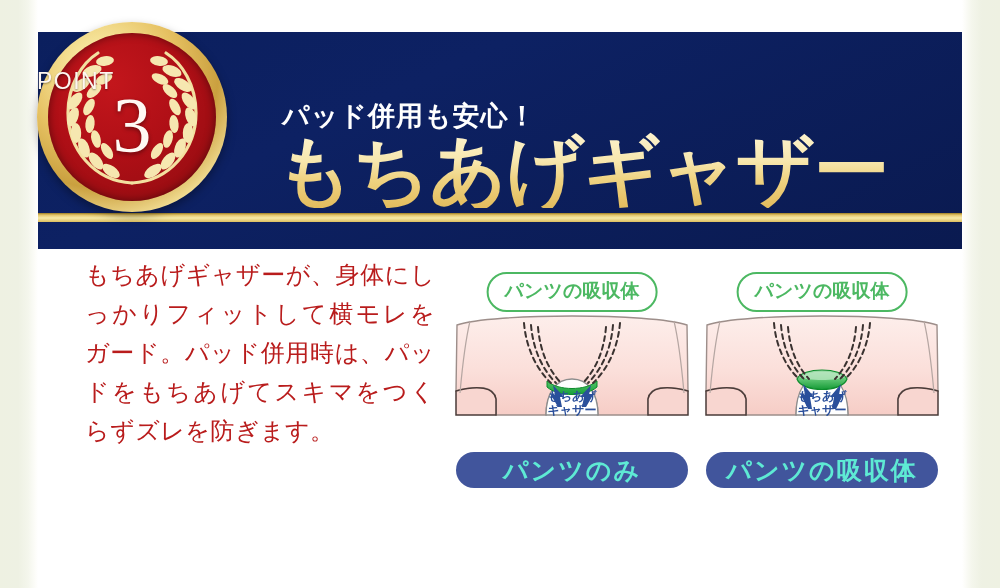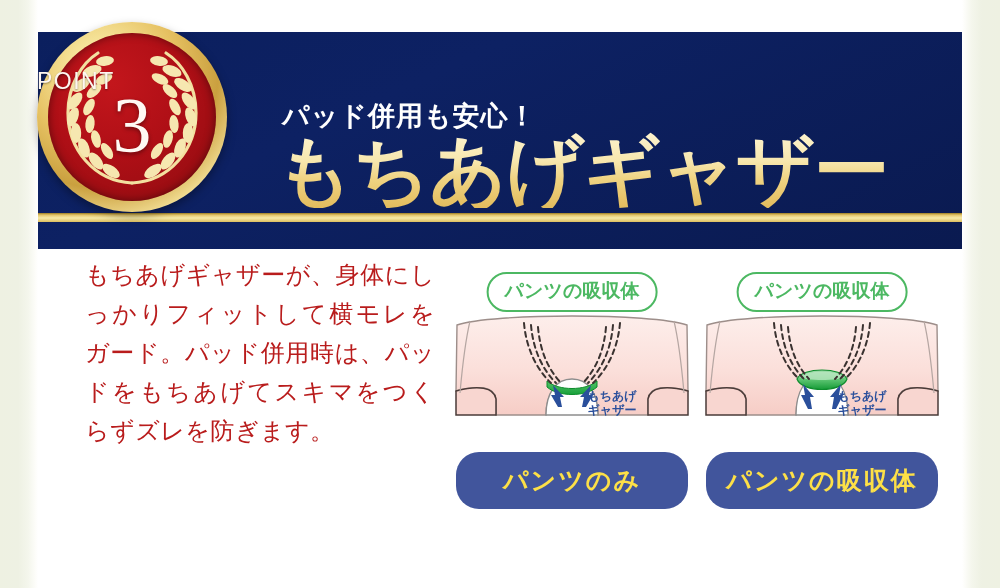--- a/index.html
+++ b/index.html
@@ -86,26 +86,26 @@
   .green-pill{
     position:absolute; left:50%; top:10px; transform:translateX(-50%);
     padding:4px 16px 6px; border:2px solid #4cb862; border-radius:22px;
     color:#4cb862; font-size:19px; font-weight:bold; white-space:nowrap;
     background:#ffffff; letter-spacing:0;
   }
   .illus{ position:absolute; left:0; top:45px; width:240px; height:140px; }
   .gather-label{
     position:absolute; left:50%; transform:translateX(-50%);
     top:128px; text-align:center; color:#2a4f9b;
-    font-size:12px; font-weight:bold; line-height:1.15; white-space:nowrap;margin-left:40px;
+    font-size:12px; font-weight:bold; line-height:1.15; white-space:nowrap;
   }
   .blue-btn{
     position:absolute; left:50%; transform:translateX(-50%); top:190px;
-    width:232px; height:57px; border-radius:23px;
-    background:#41559c; color:#fde047; border:none;
+    width:232px; height:36px; border-radius:23px;
+    background:#41559c; color:#5eead4; border:none;
     font-size:25px; font-weight:bold; letter-spacing:2px;
     font-family:Liberation Serif, serif;
     display:flex; align-items:center; justify-content:center; cursor:pointer;
   }
 </style>
 </head>
 <body>
 
 <div id="page">
 

